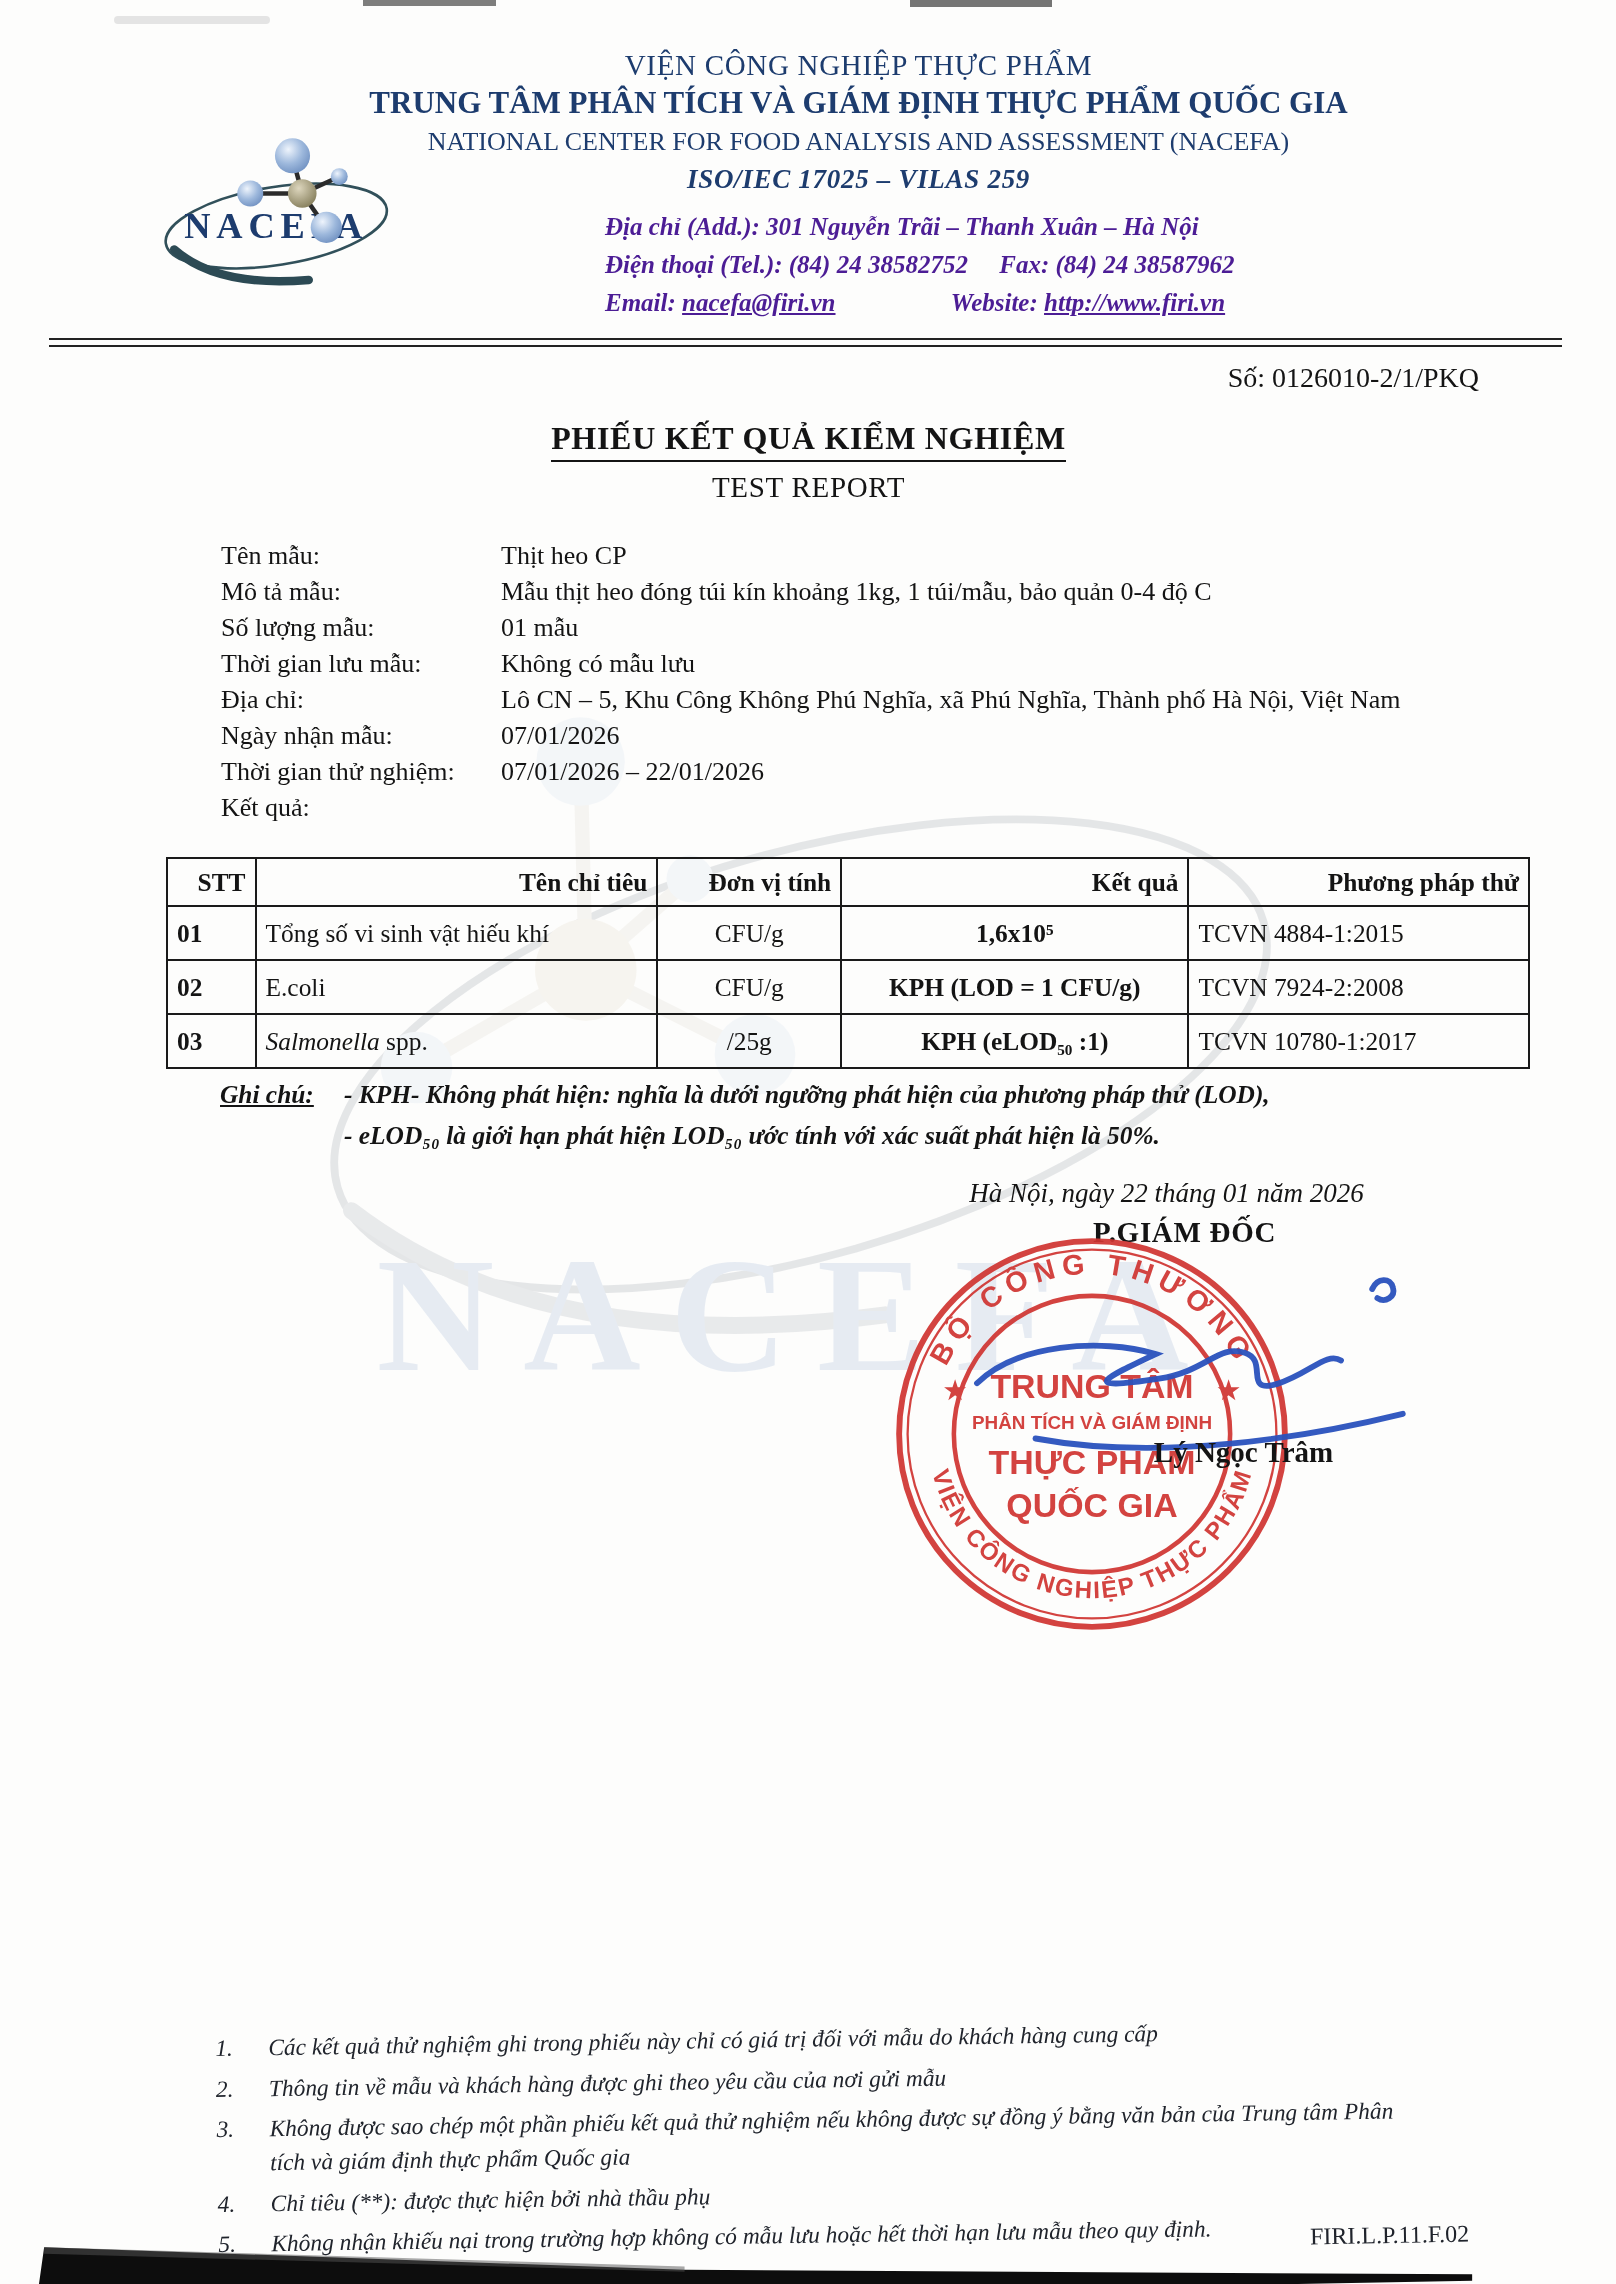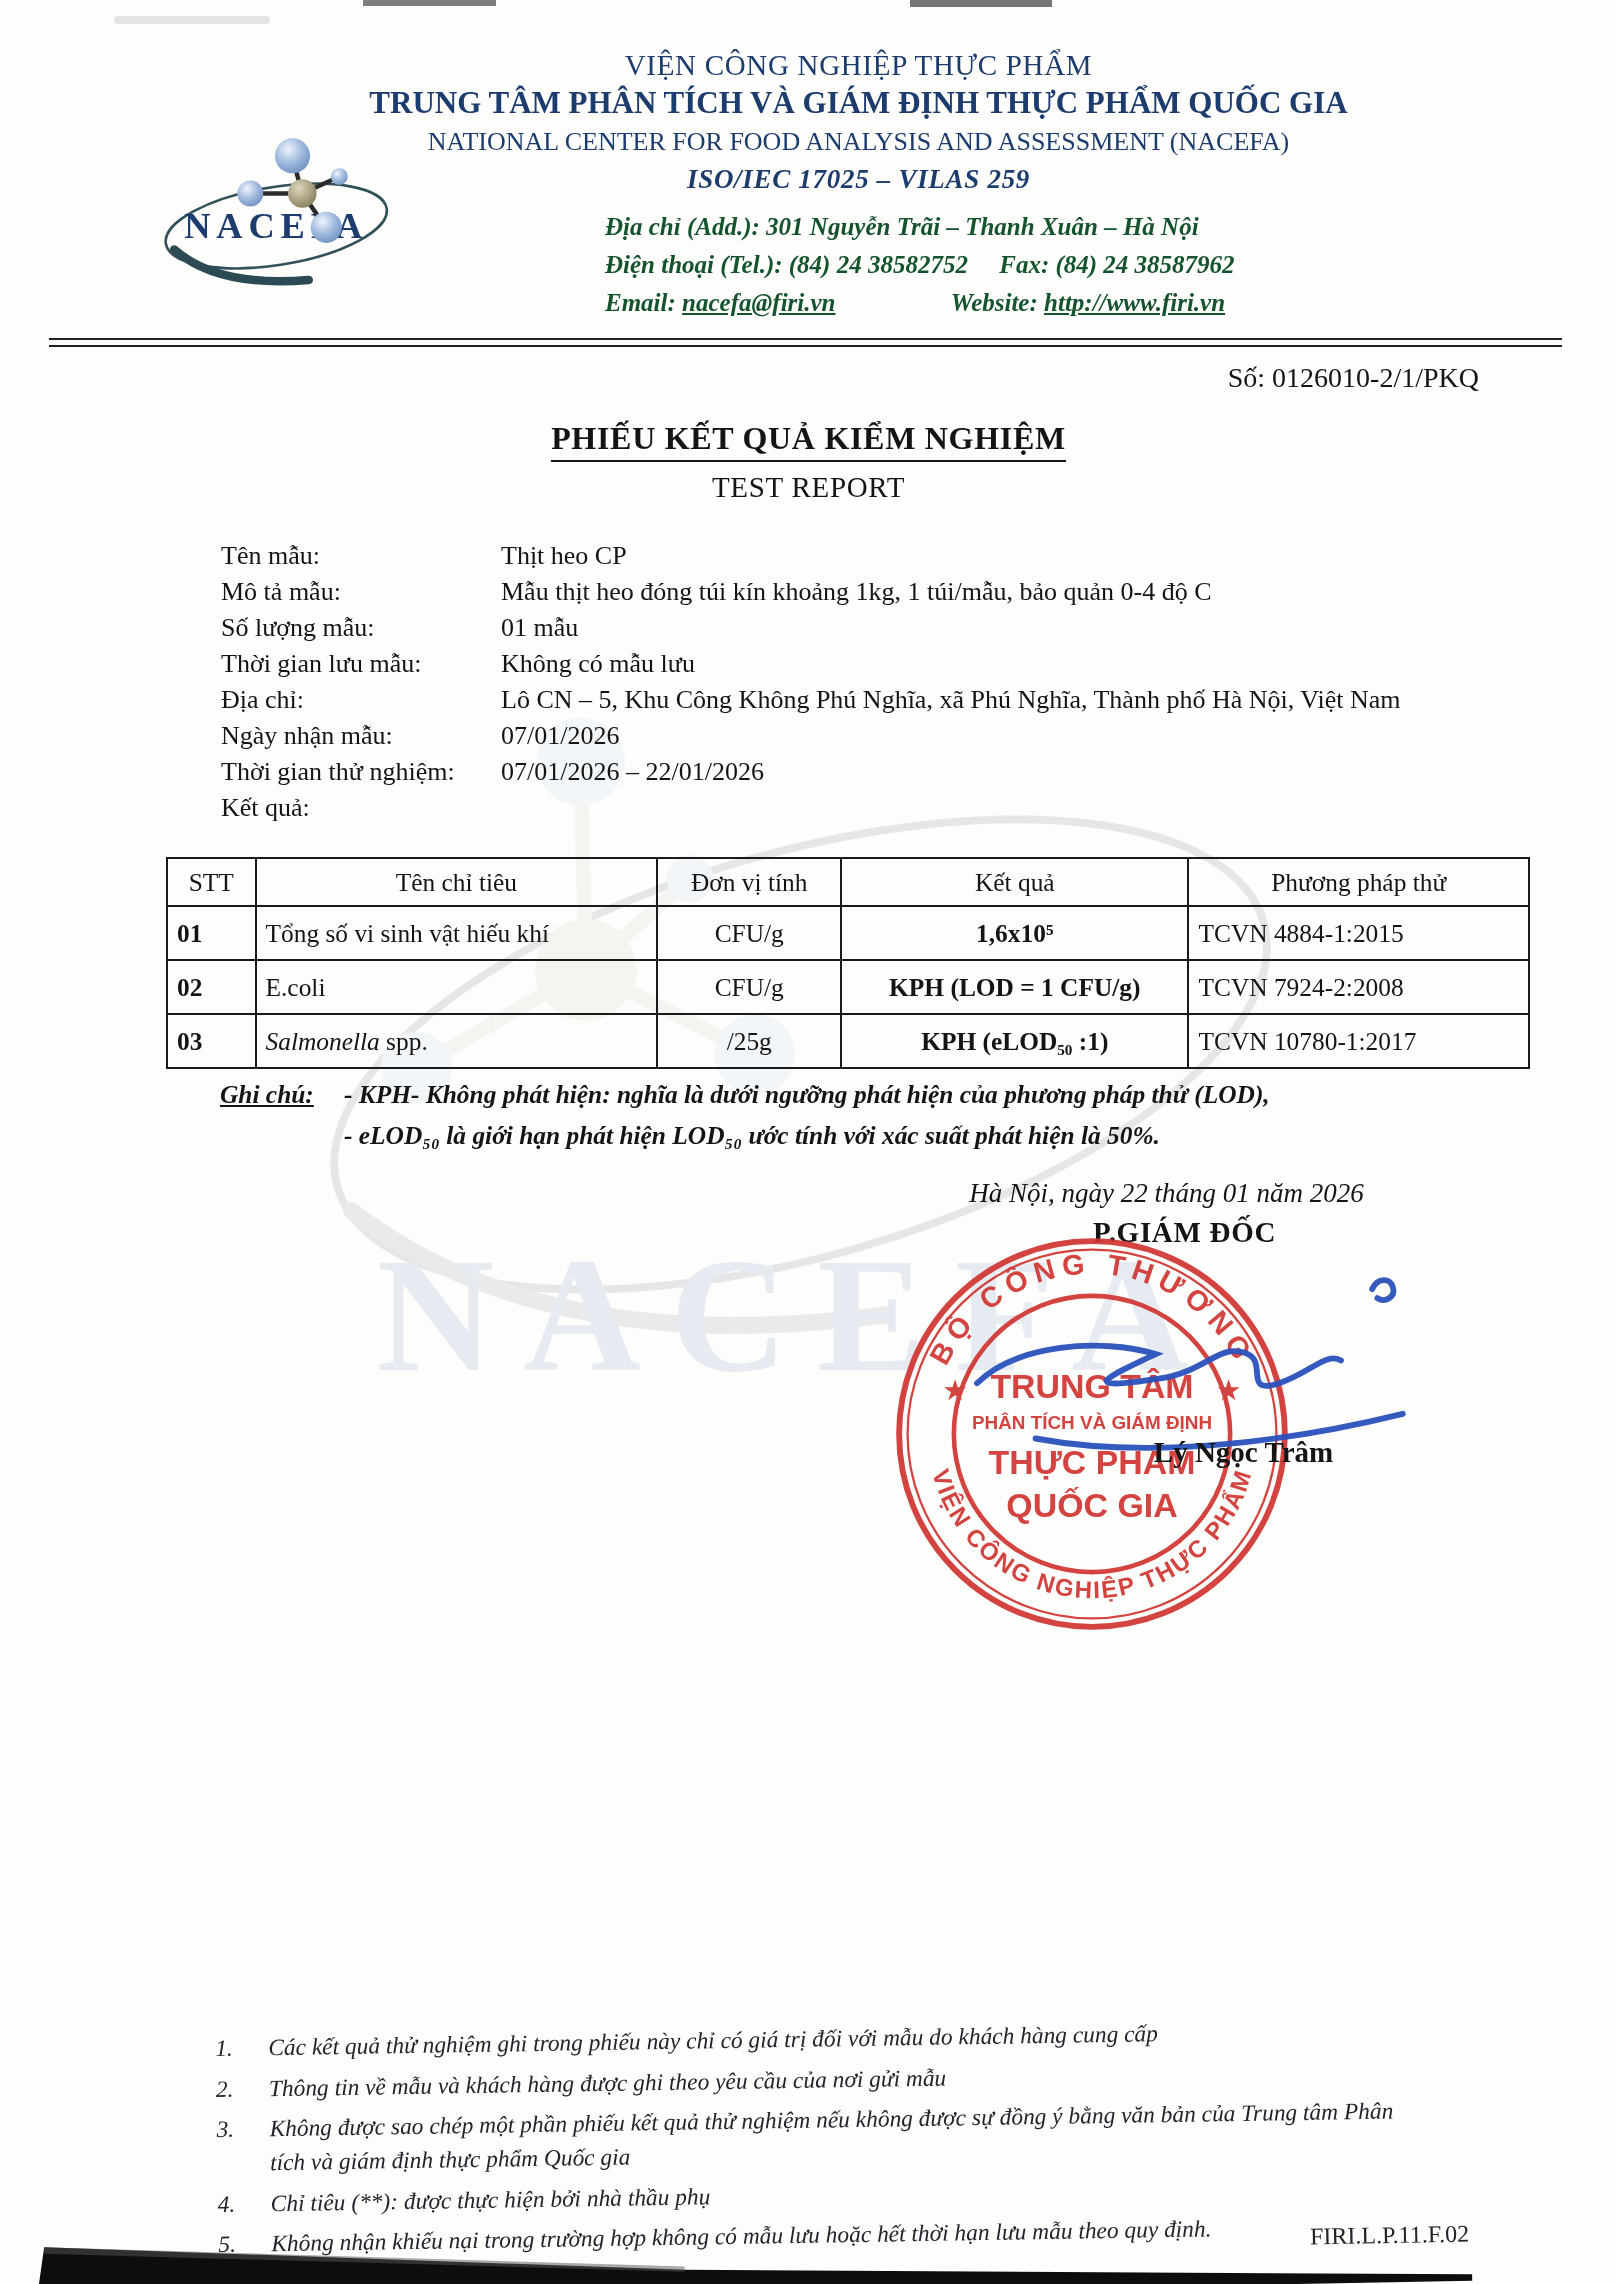--- a/index.html
+++ b/index.html
@@ -18,21 +18,21 @@
 
   
   .org-header{position:absolute;left:351px;top:49px;width:1015px;text-align:center;color:#1d3c6e;}
   .org-l1{font-size:29px;letter-spacing:0.7px;}
   .org-l2{font-size:31px;font-weight:bold;margin-top:3.3px;}
   .org-l3{font-size:26px;margin-top:5.9px;}
   .org-l4{font-size:27px;font-weight:bold;font-style:italic;margin-top:7.2px;letter-spacing:0.7px;}
 
   .logo-box{position:absolute;left:156px;top:122px;width:260px;height:195px;}
 
-  .contact{position:absolute;left:605px;top:208px;width:814px;color:#14532d;
+  .contact{position:absolute;left:605px;top:208px;width:814px;color:#4c1d95;
            font-weight:bold;font-style:italic;font-size:25px;line-height:38px;}
   .contact .u{text-decoration:underline;}
   .sp-fax{margin-left:25px;}
   .sp-web{margin-left:109px;}
 
   .rule{position:absolute;left:49px;top:338px;width:1513px;height:4.6px;
         border-top:2.6px solid #222;border-bottom:2px solid #222;}
 
   .doc-num{position:absolute;right:138px;top:362px;font-size:28px;}
 
@@ -45,21 +45,21 @@
   .sample-info{position:absolute;left:221px;top:538px;width:1308px;font-size:26px;line-height:36px;}
   .info-row{display:flex;}
   .info-label{width:280px;flex:none;}
   .info-value{flex:1;}
   .info-value.bold{font-weight:normal;}
 
   
   table.results{position:absolute;left:166px;top:857px;width:1364px;border-collapse:collapse;
                 font-size:25.4px;table-layout:fixed;}
   table.results th,table.results td{border:2.6px solid #1a1a1a;padding:0 9px;}
-  table.results th{height:46px;font-weight:normal;text-align:center;}
+  table.results th{height:46px;font-weight:bold;text-align:right;}
   table.results td{height:52px;}
   .c-stt{text-align:left;font-weight:bold;}
   .c-name{text-align:left;padding-left:14.3px;}
   .c-unit{text-align:center;}
   .c-result{text-align:center;font-weight:bold;margin-top:32px;}
   .c-method{text-align:left;}
 
   
   .notes{position:absolute;left:220px;top:1074px;width:1302px;font-size:25.4px;
          font-style:italic;font-weight:bold;line-height:41px;display:flex;}

